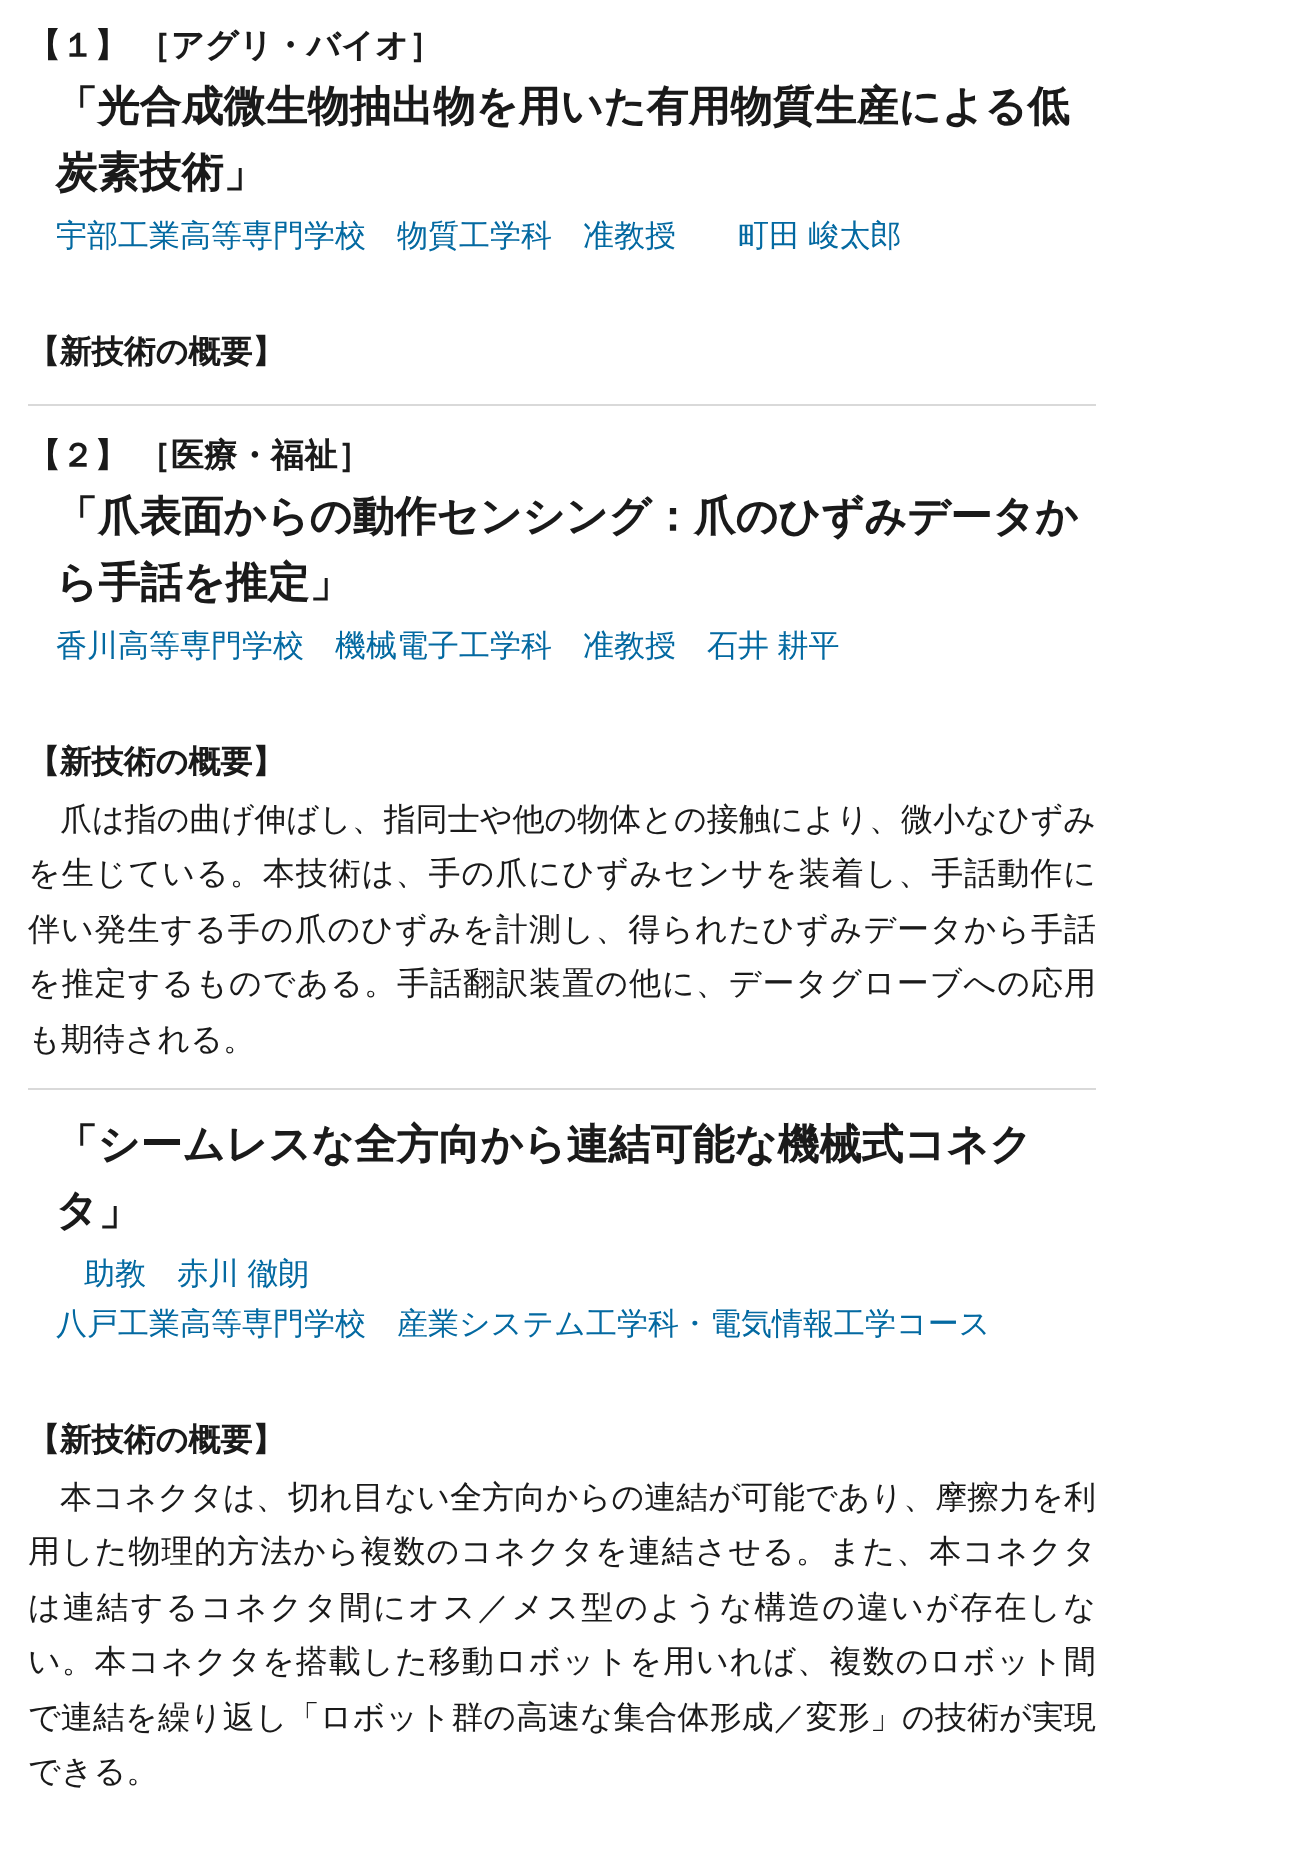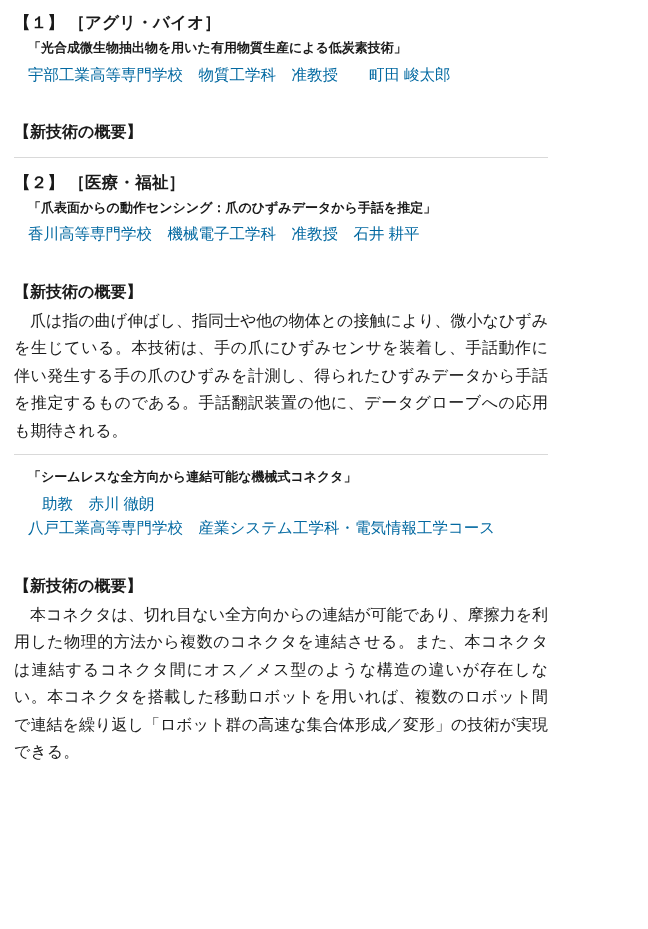--- a/index.html
+++ b/index.html
@@ -11,38 +11,37 @@
     width: 648px;
     height: 929px;
     font-family: "Liberation Sans", "DejaVu Sans", sans-serif;
     color: #1a1a1a;
     overflow: hidden;
   }
   .page {
     width: 548px;
     box-sizing: border-box;
     padding: 10px 0 0 14px;
-    font-family: Liberation Serif, serif;
   }
   .entry {
     padding-bottom: 10px;
   }
   .entry + .entry {
     border-top: 1px solid #d9d9d9;
     padding-top: 12px;
   }
   .line-category {
     font-size: 16.5px;
     font-weight: bold;
     letter-spacing: 0.2px;
     line-height: 1.6;
     margin: 0 0 2px 0;
   }
   .line-title {
-    font-size: 13px;
+    font-size: 21px;
     font-weight: bold;
     line-height: 1.55;
     margin: 0 0 4px 0;
     padding-left: 14px;
   }
   .line-affil {
     font-size: 15.5px;
     line-height: 1.6;
     margin: 0;
     padding-left: 14px;

